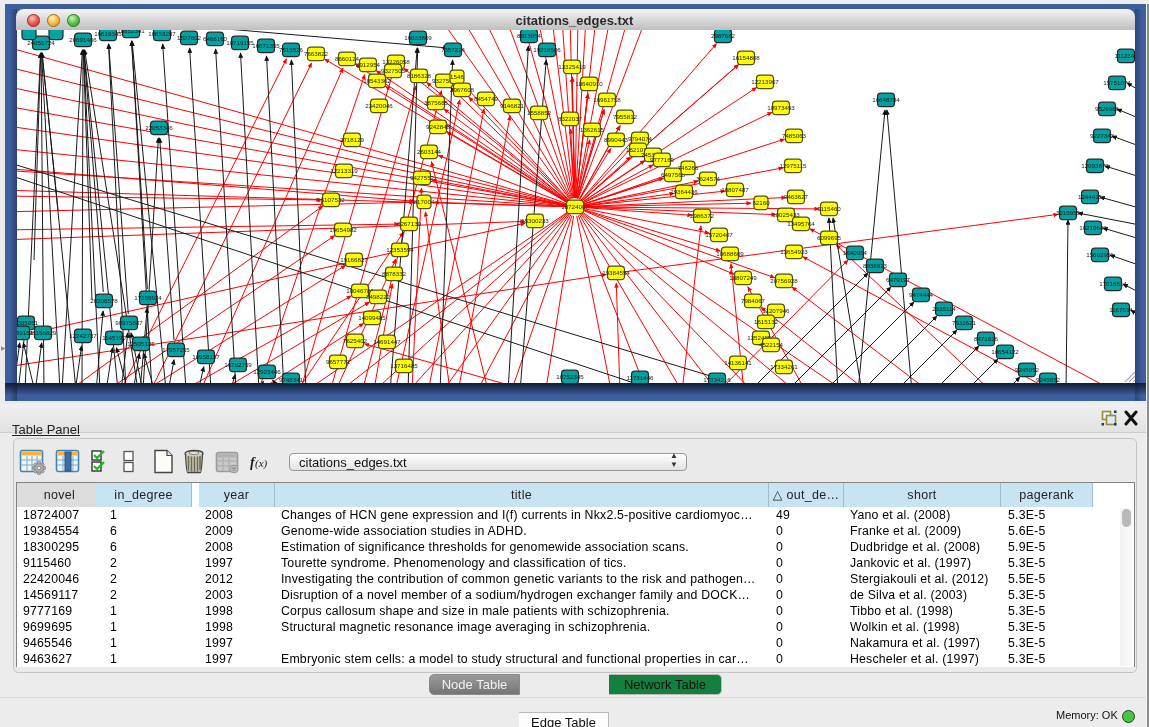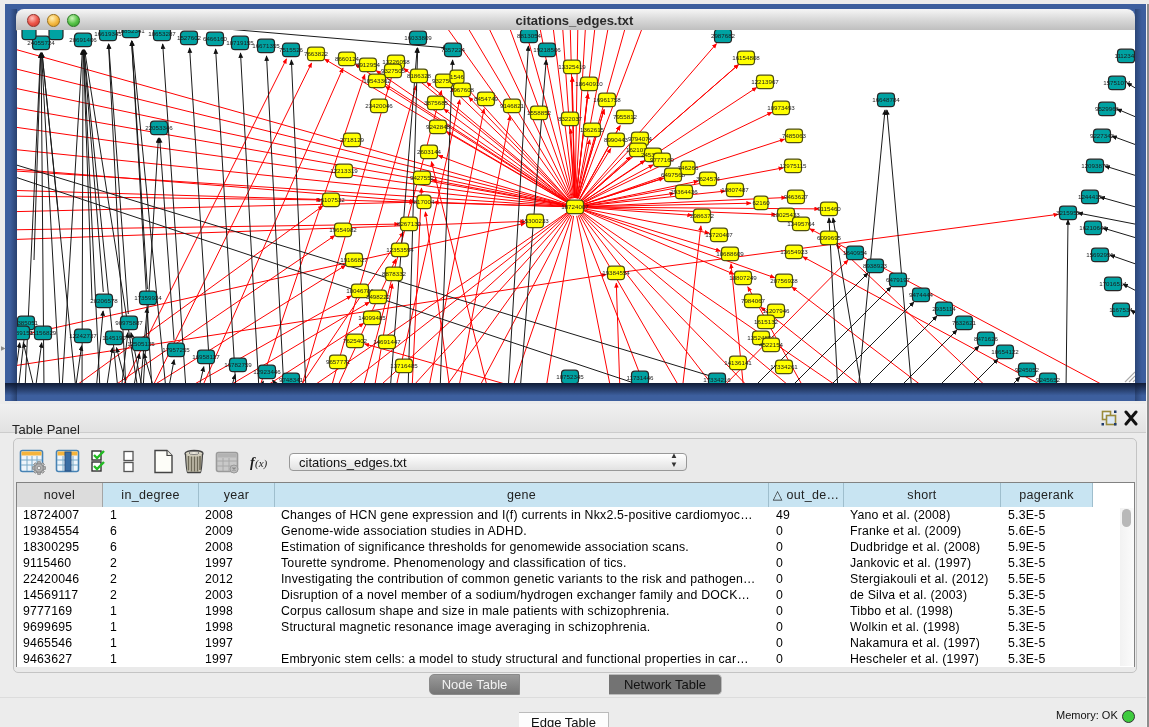--- a/index.html
+++ b/index.html
@@ -12,21 +12,21 @@
  background:linear-gradient(#f6f6f6,#d6d6d6 55%,#bfbfbf);
  border-bottom:1px solid #6a6a6a;border-radius:8px 8px 0 0;}
 #title{left:0;top:13px;width:1149px;text-align:center;font-size:13px;font-weight:bold;color:#2b2b2b;}
 .tl{width:10.5px;height:10.5px;border-radius:50%;top:14px;}
 
 #rstrip1{left:1146px;top:4px;width:1px;height:723px;background:#f4f4f4;z-index:50;}
 #rstrip2{left:1147px;top:4px;width:2px;height:723px;background:#8d8d8d;z-index:50;}
 
 #tp-title{left:0;top:404px;width:1149px;height:28px;
  background:linear-gradient(#f0f0f0,#e2e2e2);border-bottom:1px solid #cccccc;}
-#tp-text{left:12px;top:422px;font-size:13px;color:#222;}
+#tp-text{left:12px;top:422px;font-size:13px;color:#222;text-decoration:underline;}
 #toolpanel{left:13px;top:438px;width:1122px;height:233px;background:#eaeaea;
  border:1px solid #c4c4c4;border-radius:5px;}
 #tablebox{left:16px;top:482px;width:1117px;height:183px;background:#fff;
  border:1px solid #828282;}
 .hd{top:483px;height:24px;background:#c8e4f2;border-right:1px solid #9fbecd;
  border-bottom:1px solid #98b2c0;text-align:center;font-size:12.5px;color:#222;line-height:24px;letter-spacing:0.3px;}
 .tr{position:absolute;height:16px;font-size:12.3px;color:#000;width:1100px;letter-spacing:0.2px;}
 .tr span{position:absolute;top:1px;white-space:nowrap;}
 
 .tab{top:674px;height:19px;font-size:13px;text-align:center;line-height:19px;}
@@ -615,23 +615,23 @@
 </svg>
 
 <div class="abs" style="left:289px;top:453px;width:396px;height:18px;border:1px solid #989898;border-radius:4px;background:linear-gradient(#ffffff,#e2e2e2);height:16px;">
  <span style="position:absolute;left:9px;top:1px;font-size:13px;color:#111;">citations_edges.txt</span>
  <span style="position:absolute;right:8px;top:-3px;font-size:8px;color:#333;">▲</span>
  <span style="position:absolute;right:8px;top:6px;font-size:8px;color:#333;">▼</span>
 </div>
 
 <div class="abs" id="tablebox"></div>
 <div class="abs hd" style="left:17px;width:85px;background:#dcdcdc;border-right:1px solid #a5a5a5;">novel</div>
-<div class="abs hd" style="left:103px;width:95px;">in_degree</div>
+<div class="abs hd" style="left:96px;width:95px;">in_degree</div>
 <div class="abs hd" style="left:199px;width:75px;">year</div>
-<div class="abs hd" style="left:275px;width:493px;">gene</div>
+<div class="abs hd" style="left:275px;width:493px;">title</div>
 <div class="abs hd" style="left:769px;width:74px;">△ out_de…</div>
 <div class="abs hd" style="left:844px;width:156px;">short</div>
 <div class="abs hd" style="left:1001px;width:91px;">pagerank</div>
 <div class="abs" style="left:17px;top:507px;width:1117px;height:160px;background:#fff;"></div>
 <div class="tr" style="top:507px">
 <span style="left:23px">18724007</span>
 <span style="left:110px">1</span>
 <span style="left:205px">2008</span>
 <span style="left:281px">Changes of HCN gene expression and I(f) currents in Nkx2.5-positive cardiomyoc…</span>
 <span style="left:776px">49</span>
@@ -717,16 +717,16 @@
 <span style="left:776px">0</span>
 <span style="left:850px">Hescheler et al. (1997)</span>
 <span style="left:1008px">5.3E-5</span>
 </div>
 
 <div class="abs" style="left:1120px;top:508px;width:14px;height:158px;background:linear-gradient(90deg,#f2f2f2,#fbfbfb);"></div>
 <div class="abs" style="left:1122px;top:509px;width:9px;height:18px;background:#b8b8b8;border-radius:5px;"></div>
 
 <div class="abs tab" style="left:429px;width:89px;background:linear-gradient(#9a9a9a,#757575);color:#f2f2f2;border:1px solid #8a8a8a;border-radius:5px 0 0 5px;">Node Table</div>
 <div class="abs tab" style="left:519px;width:89px;background:#fdfdfd;color:#111;border:1px solid #bbb;border-left:none;margin-top:38px;">Edge Table</div>
-<div class="abs tab" style="left:609px;width:112px;background:#737373;color:#111;border:1px solid #bbb;border-left:none;border-radius:0 5px 5px 0;text-align:center;">Network Table</div>
+<div class="abs tab" style="left:609px;width:112px;background:#15803d;color:#111;border:1px solid #bbb;border-left:none;border-radius:0 5px 5px 0;text-align:center;">Network Table</div>
 <div class="abs" style="left:0;top:697px;width:1149px;height:1px;background:#dcdcdc;"></div>
 <div class="abs" id="memory">Memory: OK</div>
 <div class="abs" style="left:1122px;top:710px;width:11px;height:11px;border-radius:50%;background:#3ecb3e;border:1px solid #333;"></div>
 
 </body></html>

